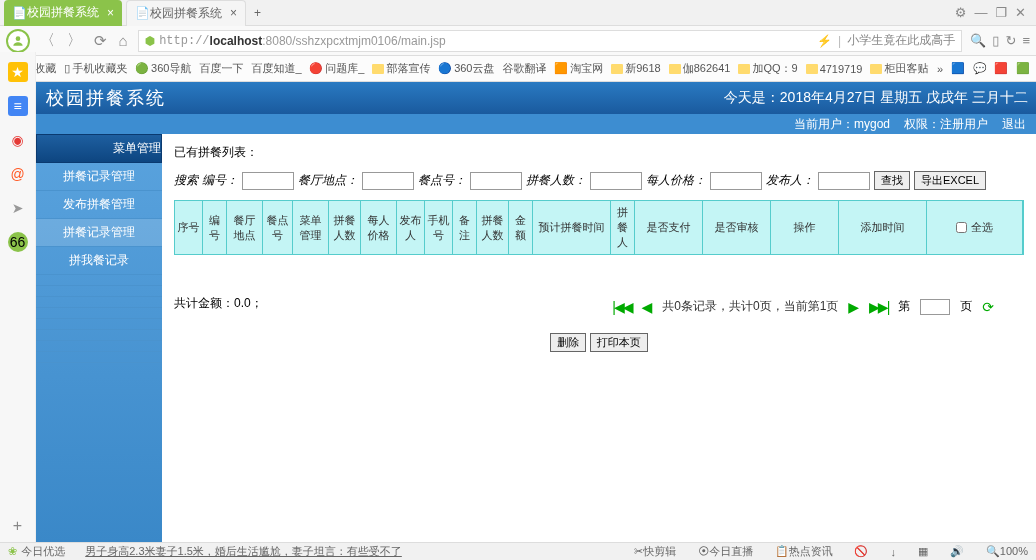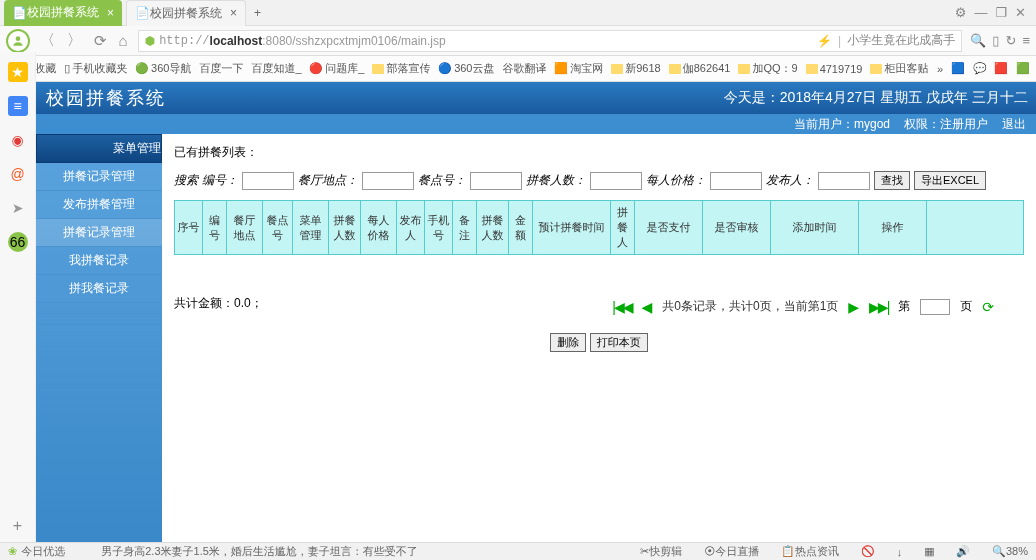--- a/index.html
+++ b/index.html
@@ -181,21 +181,20 @@
   <div class="rail-icon" style="background:#8bc34a;color:#000000;border-radius:50%">66</div>
   <div class="rail-icon plus-bottom">+</div>
 </div>
 
 <div class="app-body">
   <div class="sidebar">
     <div class="menu-head">菜单管理</div>
     <div class="menu-item">拼餐记录管理</div>
     <div class="menu-item">发布拼餐管理</div>
     <div class="menu-item sel">拼餐记录管理</div>
-    <div class="menu-item">我拼餐记录</div>
     <div class="menu-item">拼我餐记录</div>
     <div class="menu-item"></div>
     <div class="menu-item"></div>
     <div class="menu-item"></div>
     <div class="menu-item"></div>
     <div class="menu-item"></div>
     <div class="menu-item"></div>
     <div class="menu-item"></div>
     <div class="menu-item"></div>
   </div>
@@ -229,22 +228,26 @@
         <div class="gh" style="width:36px">每人价格</div>
         <div class="gh" style="width:28px">发布人</div>
         <div class="gh" style="width:28px">手机号</div>
         <div class="gh" style="width:24px">备注</div>
         <div class="gh" style="width:32px">拼餐人数</div>
         <div class="gh" style="width:24px">金额</div>
         <div class="gh" style="width:78px">预计拼餐时间</div>
         <div class="gh" style="width:24px">拼餐人</div>
         <div class="gh" style="width:68px">是否支付</div>
         <div class="gh" style="width:68px">是否审核</div>
+        <div class="gh" style="width:68px">操作</div>
         <div class="gh" style="width:88px">添加时间</div>
-        <div class="gh" style="width:68px">操作</div>
+        <div class="gh" style="flex:1;gap:4px">
+            <input type="checkbox" class="chk" style="">
+            <span>全选</span>
+          </div>
       </div>
     </div>
     <div class="total-line">共计金额：0.0；</div>
     <div class="pager">
       <span class="pg-btn first">|◀◀</span>
       <span class="pg-btn">◀</span>
       <span class="pg-text">共0条记录，共计0页，当前第1页</span>
       <span class="pg-btn">▶</span>
       <span class="pg-btn last">▶▶|</span>
       <span>第</span>
@@ -255,24 +258,24 @@
     <div class="center-btns">
       <button class="btn">删除</button>
       <button class="btn">打印本页</button>
     </div>
   </div>
 </div>
 
 <div class="status-bar">
   <span style="color:#8bc34a;margin-right:4px">❀</span>
   <span>今日优选</span>
-  <span style="margin-left:36px;color:#666">男子身高2.3米妻子1.5米，婚后生活尴尬，妻子坦言：有些受不了</span>
+  <span style="margin-left:20px;text-decoration:underline;color:#666">男子身高2.3米妻子1.5米，婚后生活尴尬，妻子坦言：有些受不了</span>
   <div class="right">
     <span>✂<span>快剪辑</span></span>
     <span>⦿<span>今日直播</span></span>
     <span>📋<span>热点资讯</span></span>
     <span>🚫</span>
     <span>↓</span>
     <span>▦</span>
     <span>🔊</span>
-    <span>🔍<span>38%</span></span>
+    <span>🔍<span>100%</span></span>
   </div>
 </div>
 
 </body></html>

